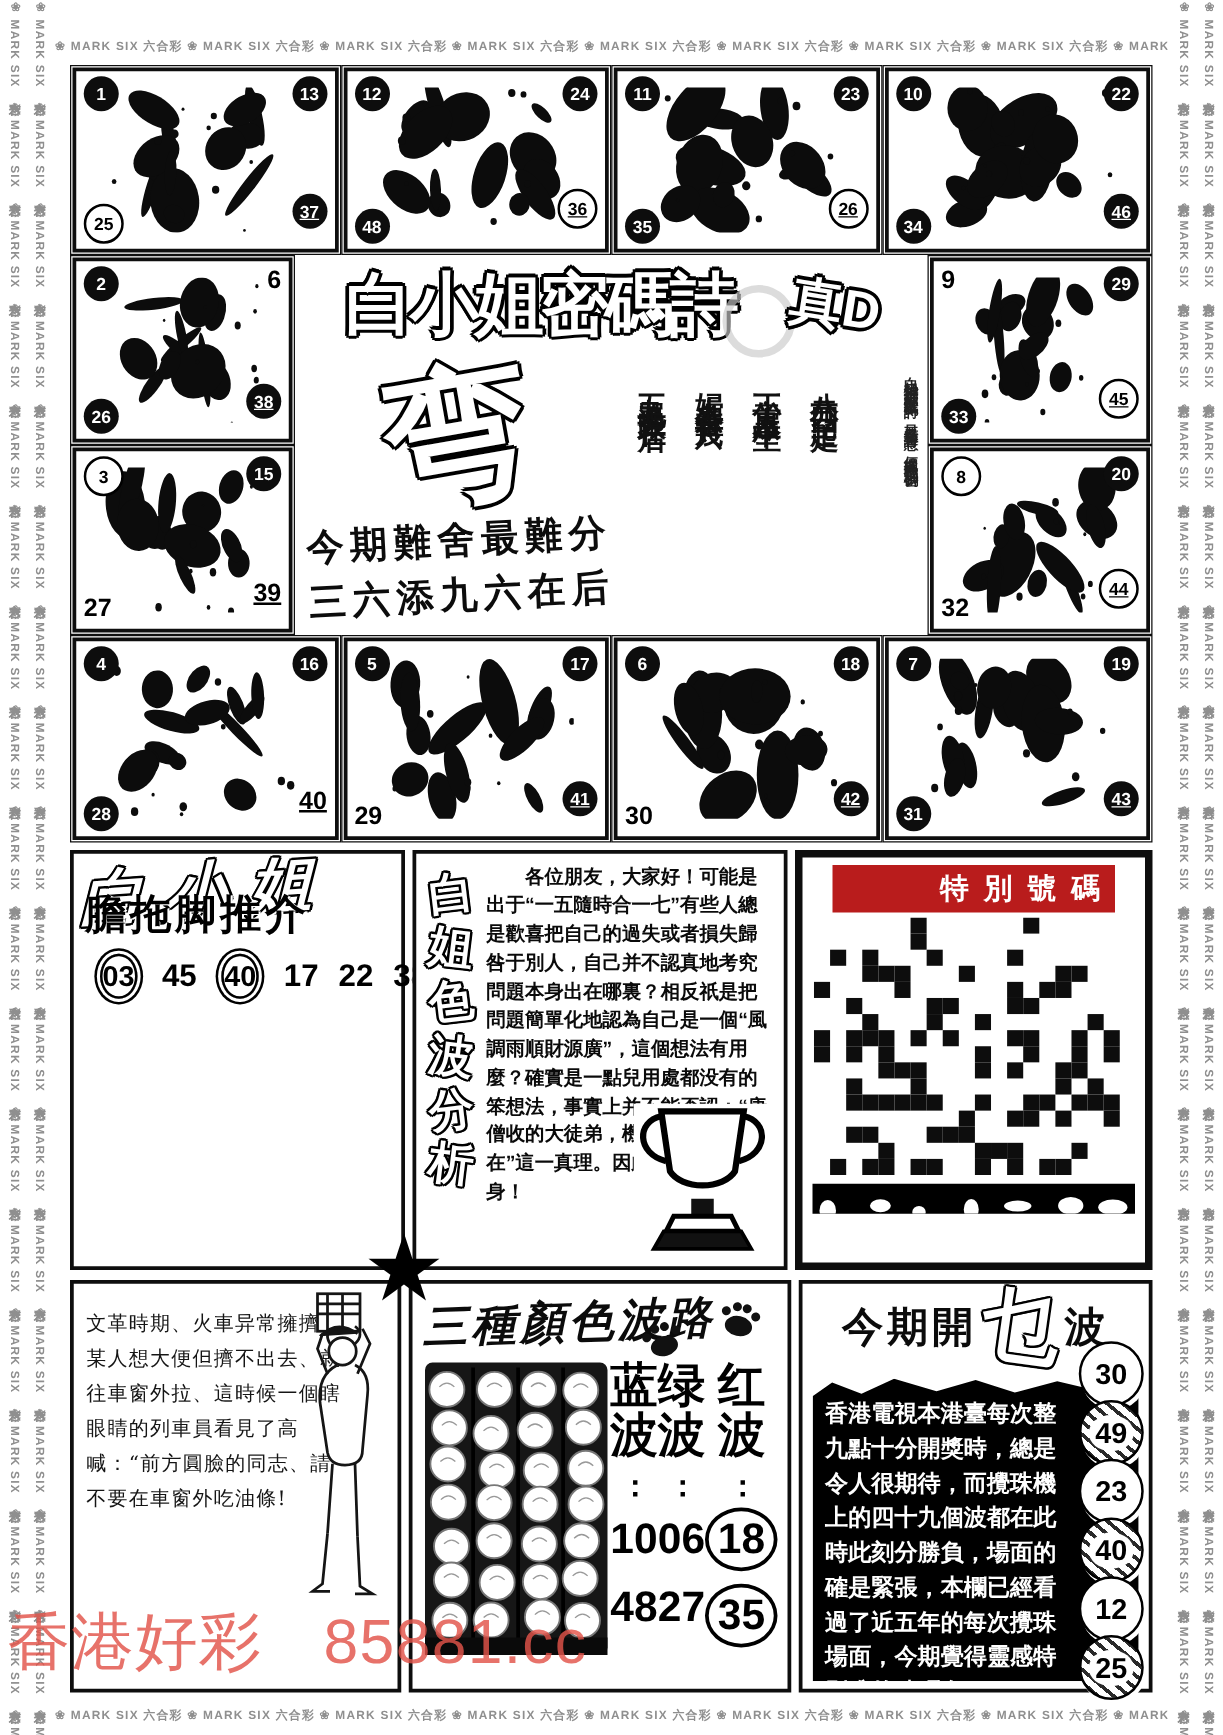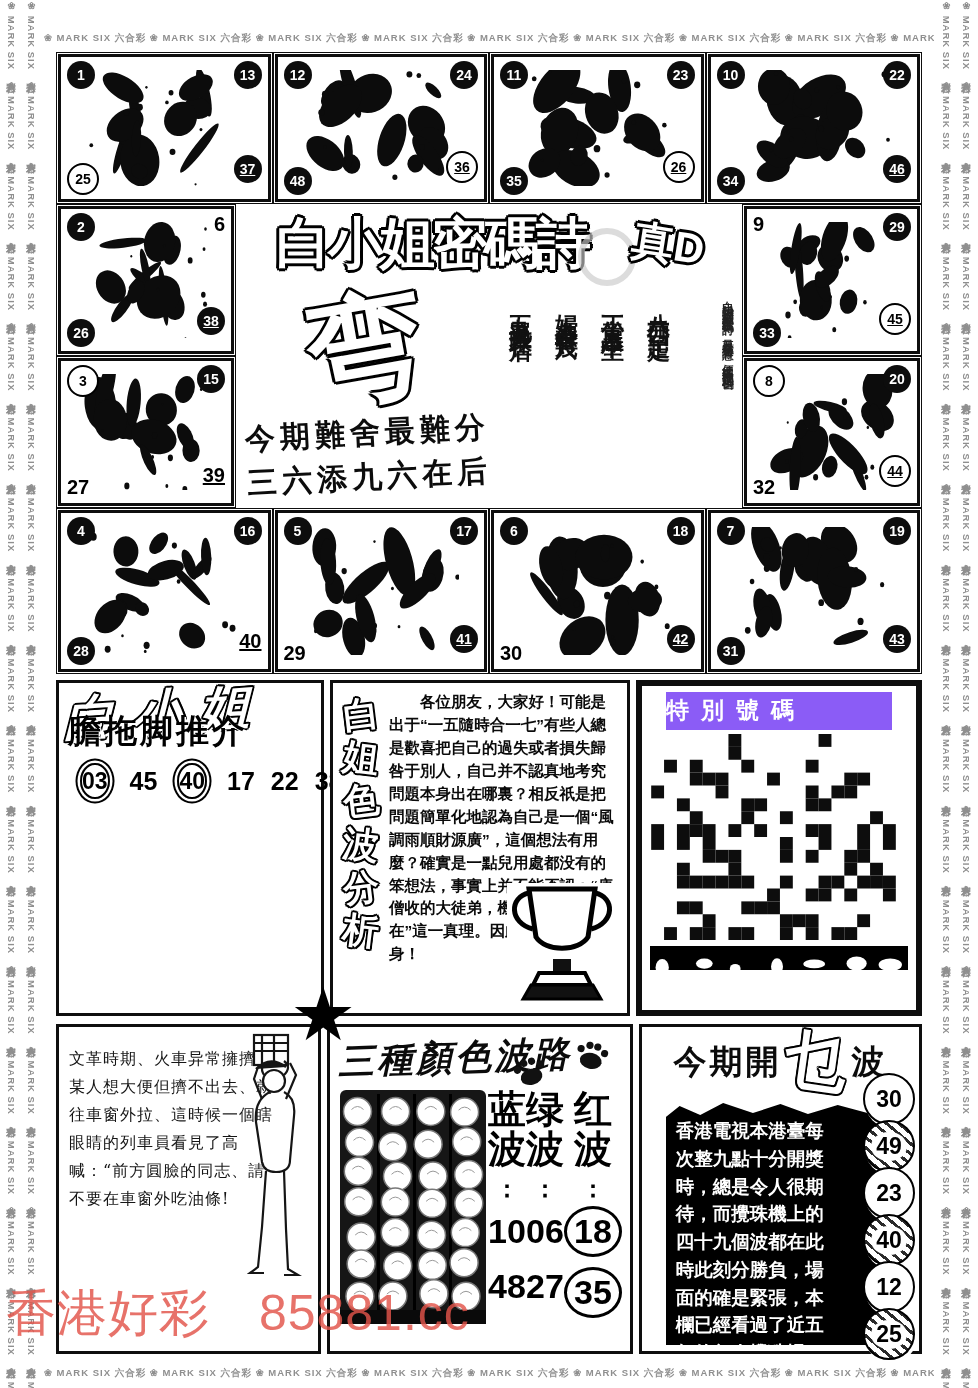--- a/index.html
+++ b/index.html
@@ -80,22 +80,22 @@
 
   #sebo-box{flex:1;margin:0 6px;padding:8px 8px 8px 4px;display:flex;}
   .sebo-title{width:48px;display:flex;flex-direction:column;align-items:center;padding-top:2px;flex:none;}
   .sebo-title span{font-size:36px;font-weight:900;line-height:1.2;}
   .sebo-title span:nth-child(odd){transform:rotate(-7deg);}
   .sebo-title span:nth-child(even){transform:rotate(7deg);}
   .sebo-body{flex:1;font-size:15.5px;font-weight:700;line-height:1.48;margin-left:4px;color:#0a0a0a;text-indent:2em;}
   #trophy{position:absolute;right:4px;bottom:2px;width:122px;height:132px;z-index:4;}
 
   #shengxiao-box{width:286px;border-width:6px;padding:4px 8px;}
-  .sx-header{background:#8b5cf6;color:#fff;font-size:23px;font-weight:700;letter-spacing:12px;
-    text-align:left;padding:3px 0 4px;margin:2px 16px 0;}
+  .sx-header{background:#b91c1c;color:#fff;font-size:23px;font-weight:700;letter-spacing:12px;
+    text-align:right;padding:3px 0 4px;margin:2px 16px 0;}
   .sx-title{font-size:44px;font-weight:900;text-align:center;letter-spacing:6px;margin-top:2px;}
   .sx-puzzle{display:block;margin:4px auto 0;}
   .sx-footer{height:24px;background:#000;margin:2px 0 0;position:relative;overflow:hidden;}
 
   
   #bottom-section{display:flex;margin-top:8px;height:330px;position:relative;}
   #joke-box{width:268px;padding:8px 10px;}
   .joke-title{font-size:33px;font-weight:900;letter-spacing:2px;color:#000;text-shadow:1.5px 1.5px 0 #fff;}
   .joke-body{margin-top:10px;font-family:"DejaVu Serif","Liberation Serif",serif;font-size:16px;
     line-height:1.75;letter-spacing:1px;color:#151515;width:205px;}
@@ -107,21 +107,21 @@
   #paws{position:absolute;top:4px;right:4px;width:130px;height:66px;}
   .sanse-row{display:flex;margin-top:6px;}
   #machine{flex:none;}
   .color-cols{flex:1;display:flex;justify-content:space-around;padding-top:2px;}
   .color-col{display:flex;flex-direction:column;align-items:center;}
   .cc-label{font-size:38px;font-weight:900;line-height:1.05;color:#000;}
   .cc-colon{writing-mode:vertical-rl;font-size:24px;font-weight:900;line-height:1;margin-top:2px;}
   .cc-num{font-size:34px;font-weight:800;margin-top:16px;color:#000;}
   .cc-num.circled{border:3px solid #000;border-radius:50%;padding:3px 7px;margin-top:10px;}
 
-  #kaibo-box{width:286px;padding:4px 24px;}
+  #kaibo-box{width:286px;padding:4px 8px;}
   .kaibo-title{display:flex;align-items:center;justify-content:center;
     font-family:"DejaVu Serif","Liberation Serif",serif;font-weight:900;color:#0b0b0b;}
   .kt-side{font-size:33px;letter-spacing:3px;}
   .kt-big{font-size:62px;margin:0 4px;transform:rotate(8deg);line-height:1;}
   .kaibo-panel{position:relative;margin-top:8px;background:#000;color:#fff;
     padding:16px 56px 10px 10px;font-size:18.5px;font-weight:700;line-height:1.5;height:218px;
     box-sizing:content-box;
     clip-path:polygon(0 16px,6% 5px,15% 14px,25% 2px,38% 12px,50% 3px,62% 13px,75% 4px,88% 12px,100% 5px,100% 100%,0 100%);}
   .balls-col{position:absolute;right:4px;top:46px;width:52px;z-index:5;}
   .ball{width:48px;height:48px;border-radius:50%;background:#fff;border:2.5px solid #000;

